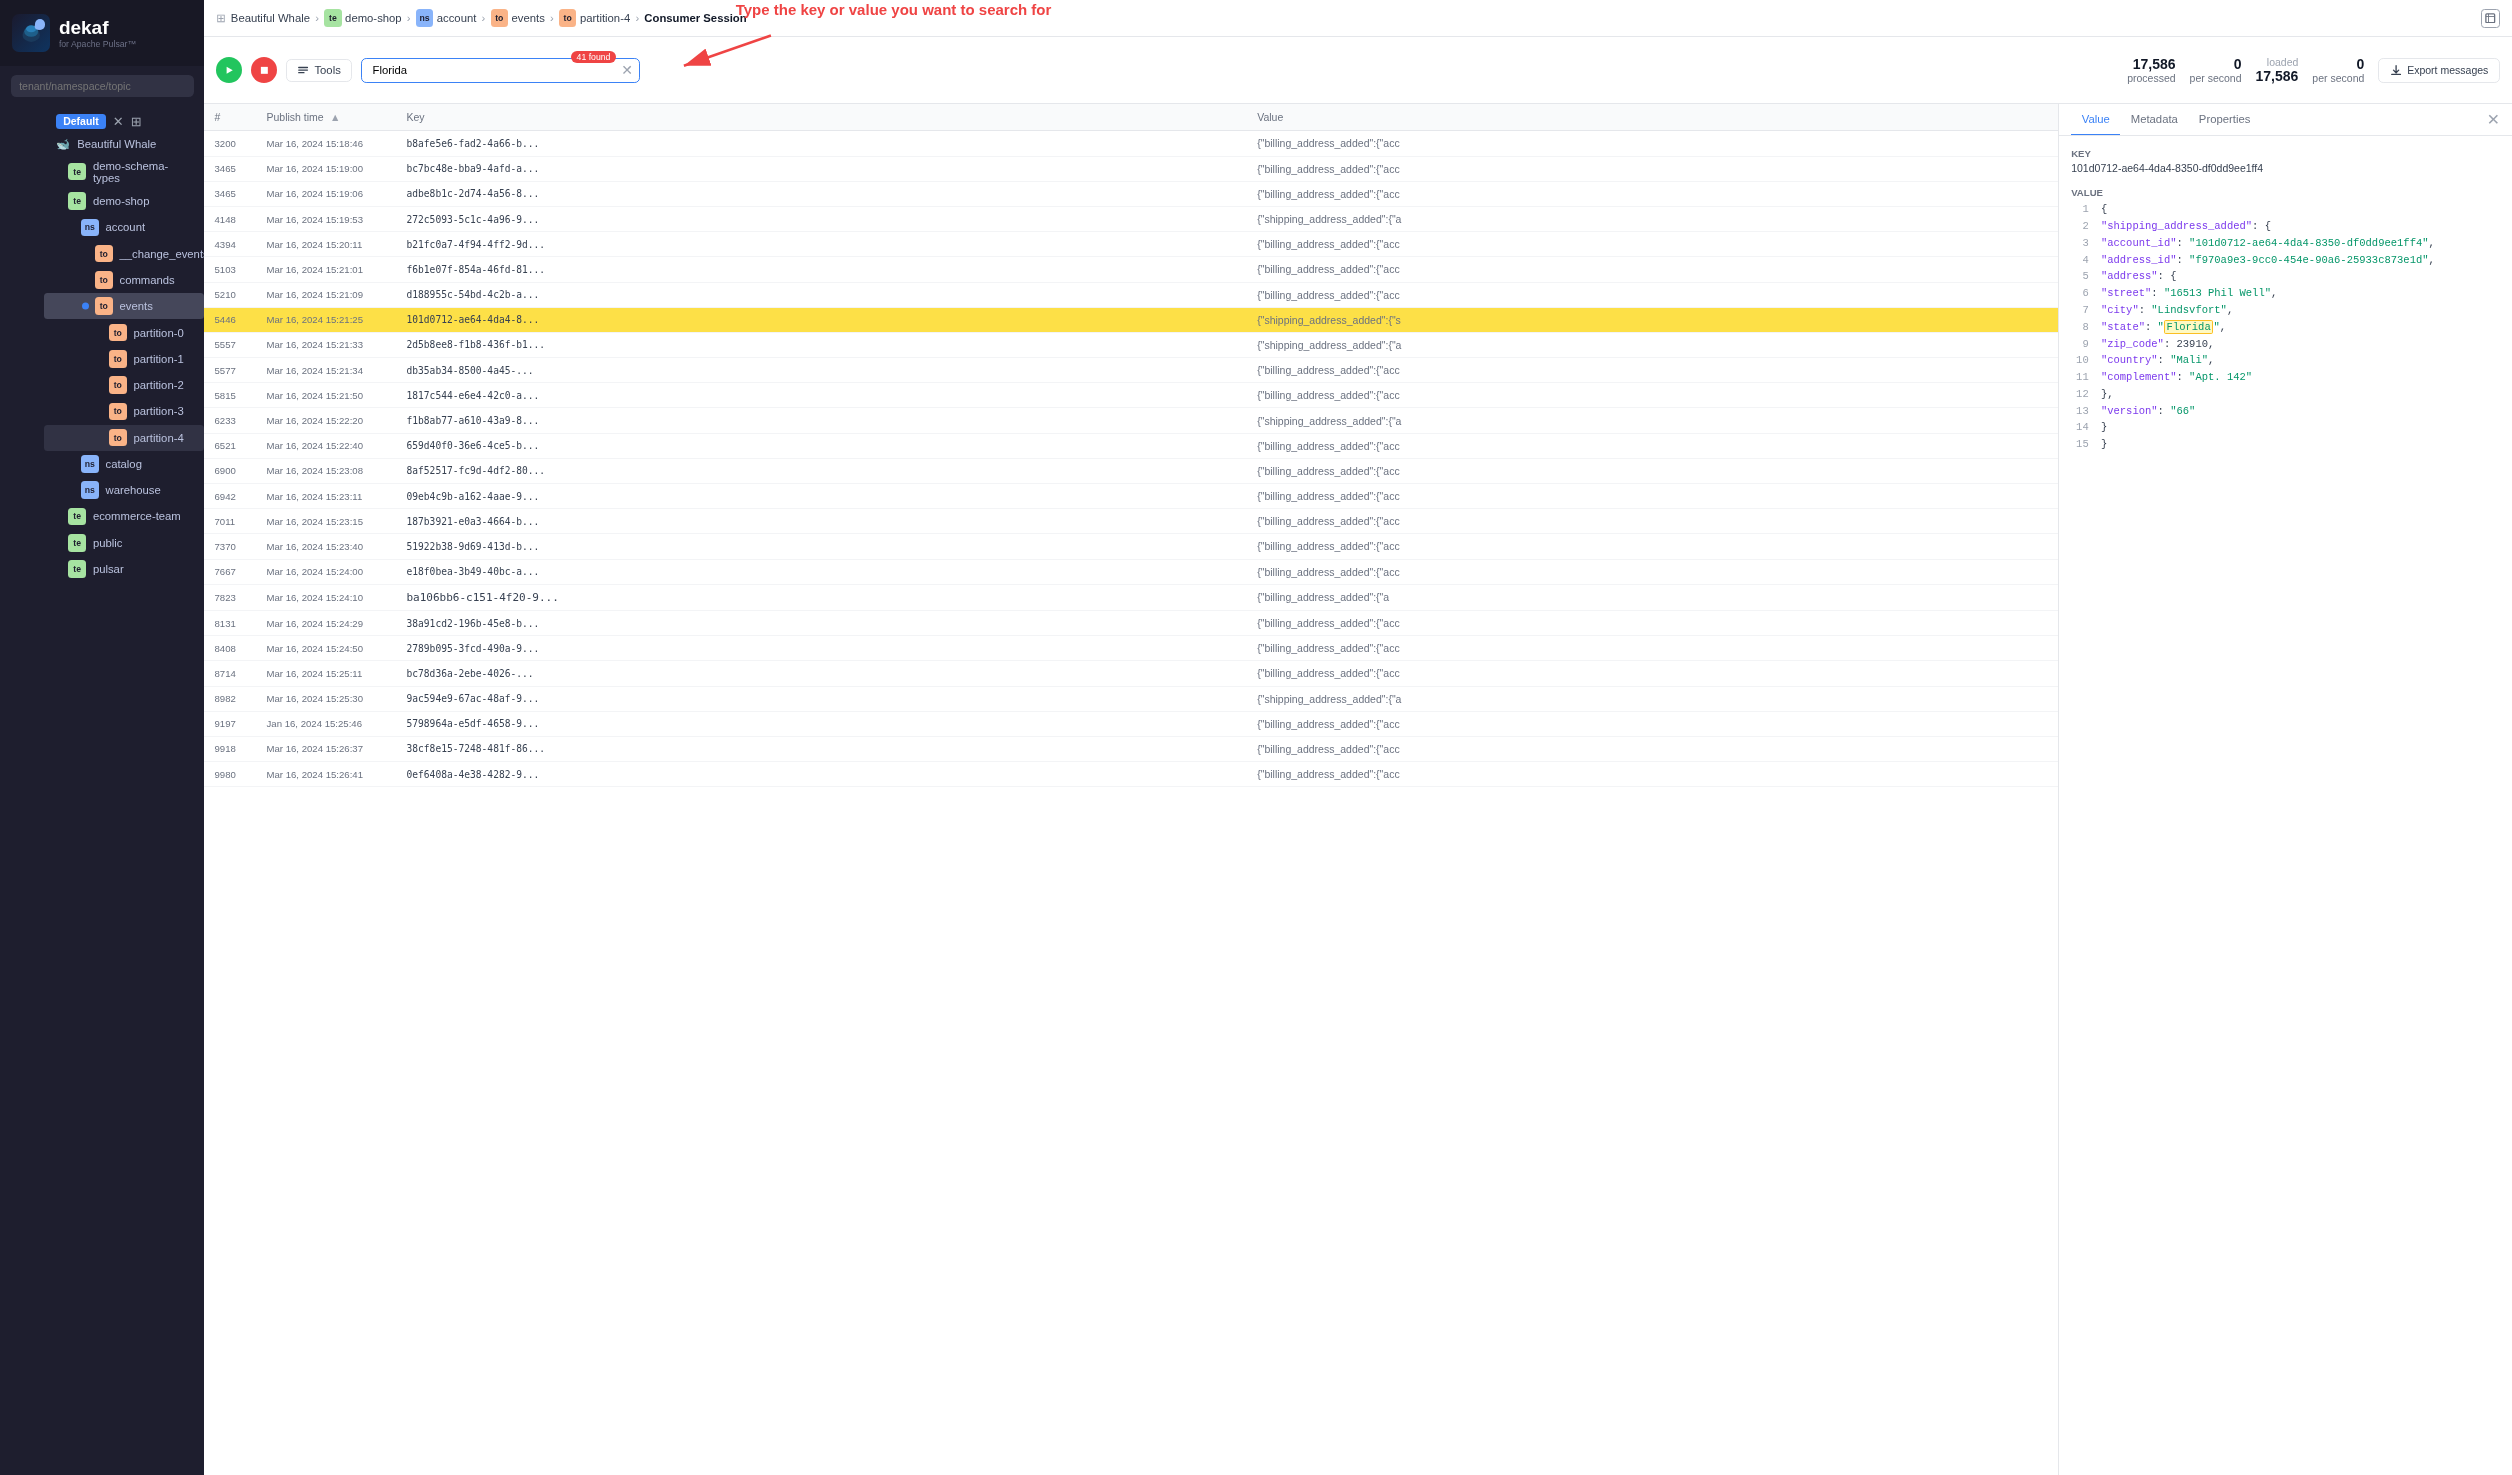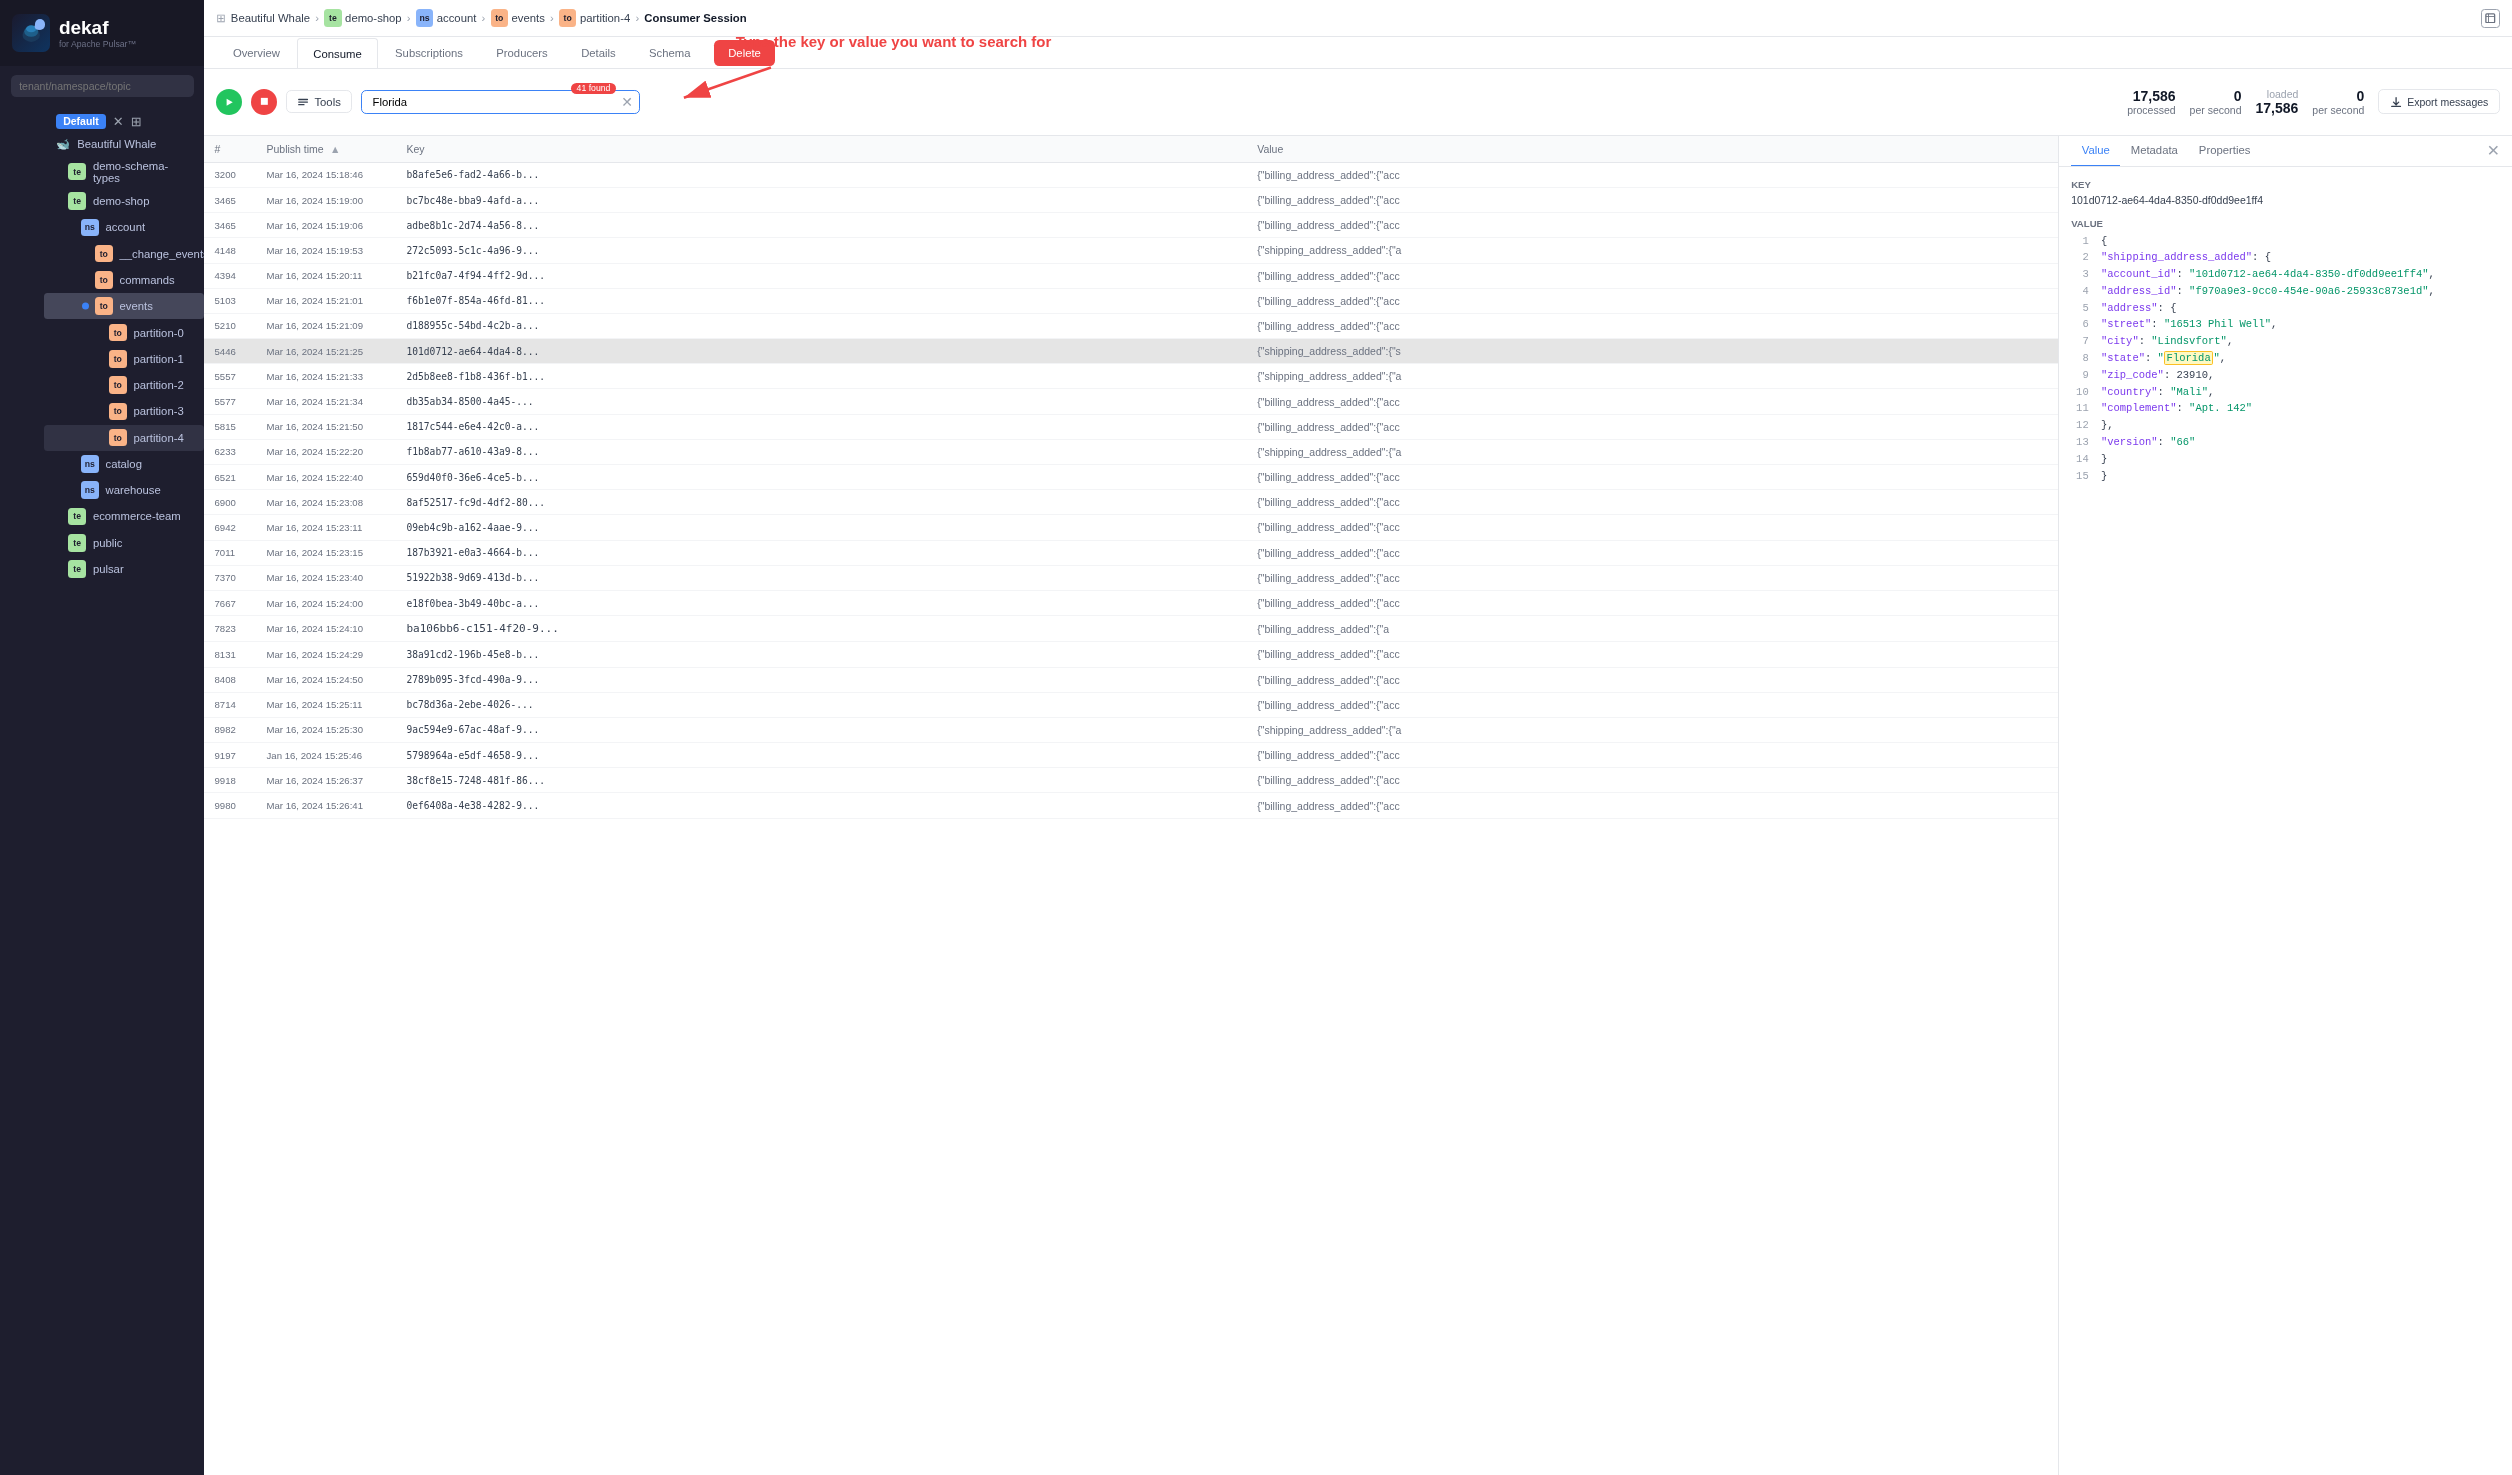--- a/index.html
+++ b/index.html
@@ -52,21 +52,21 @@
     .stat-group { display: flex; flex-direction: column; align-items: flex-end; }
     .stat-number { font-size: 14px; font-weight: 600; color: #111827; }
     .export-btn { display: flex; align-items: center; gap: 5.2px; padding: 5.2px 10.5px; border: 0.9px solid #e5e7eb; border-radius: 5.2px; cursor: pointer; font-size: 10.5px; color: #374151; background: #fff; }
 
     
     .content-area { display: flex; flex: 1; overflow: hidden; }
     .table-area { flex: 1; overflow: auto; }
     table { width: 100%; border-collapse: collapse; font-size: 10.5px; }
     thead th { background: #f9fafb; border-bottom: 0.9px solid #e5e7eb; padding: 7px 10.5px; text-align: left; font-weight: 500; color: #6b7280; position: sticky; top: 0; z-index: 1; }
     tbody tr { border-bottom: 0.9px solid #f3f4f6; }
-    tbody tr.selected { background: #e5e5e5; }
+    tbody tr.selected { background: #fde047; }
     td { padding: 6.1px 10.5px; color: #374151; white-space: nowrap; overflow: hidden; text-overflow: ellipsis; max-width: 175px; }
     td:first-child { color: #6b7280; font-size: 9.6px; width: 52px; }
     td:nth-child(2) { color: #6b7280; font-size: 9.6px; width: 140px; }
     .sort-icon { display: inline-block; margin-left: 3.5px; color: #9ca3af; }
 
     
     .detail-panel { width: 454px; border-left: 0.9px solid #e5e7eb; display: flex; flex-direction: column; background: #fff; flex-shrink: 0; }
     .detail-tabs { display: flex; align-items: center; border-bottom: 0.9px solid #e5e7eb; padding: 0 12.2px; }
     .detail-tab { padding: 8.7px 10.5px; font-size: 11.3px; cursor: pointer; color: #6b7280; border-bottom: 1.7px solid transparent; }
     .detail-tab.active { color: #3b82f6; border-bottom-color: #3b82f6; font-weight: 500; }
@@ -235,29 +235,20 @@
     <div style="margin-left:auto;">
       <div class="maximize-btn">
         <svg width="10.5" height="10.5" viewBox="0 0 12 12" fill="none">
             <rect x="1" y="1" width="10" height="10" rx="1" stroke="#6b7280" stroke-width="1.5"></rect>
             <path d="M4 1v10M1 4h10" stroke="#6b7280" stroke-width="1"></path>
           </svg>
       </div>
     </div>
   </div>
 
-  <div class="tabs">
-    <div class="tab">Overview</div>
-    <div class="tab active">Consume</div>
-    <div class="tab">Subscriptions</div>
-    <div class="tab">Producers</div>
-    <div class="tab">Details</div>
-    <div class="tab">Schema</div>
-    <button class="tab-delete">Delete</button>
-  </div>
 
   <div class="toolbar">
     <div class="play-btn">
       <svg width="10.5" height="10.5" viewBox="0 0 12 12">
           <polygon points="3,2 10,6 3,10" fill="white"></polygon>
         </svg>
     </div>
     <div class="stop-btn">
       <svg width="8.7" height="8.7" viewBox="0 0 10 10">
           <rect x="1" y="1" width="8" height="8" fill="white"></rect>

